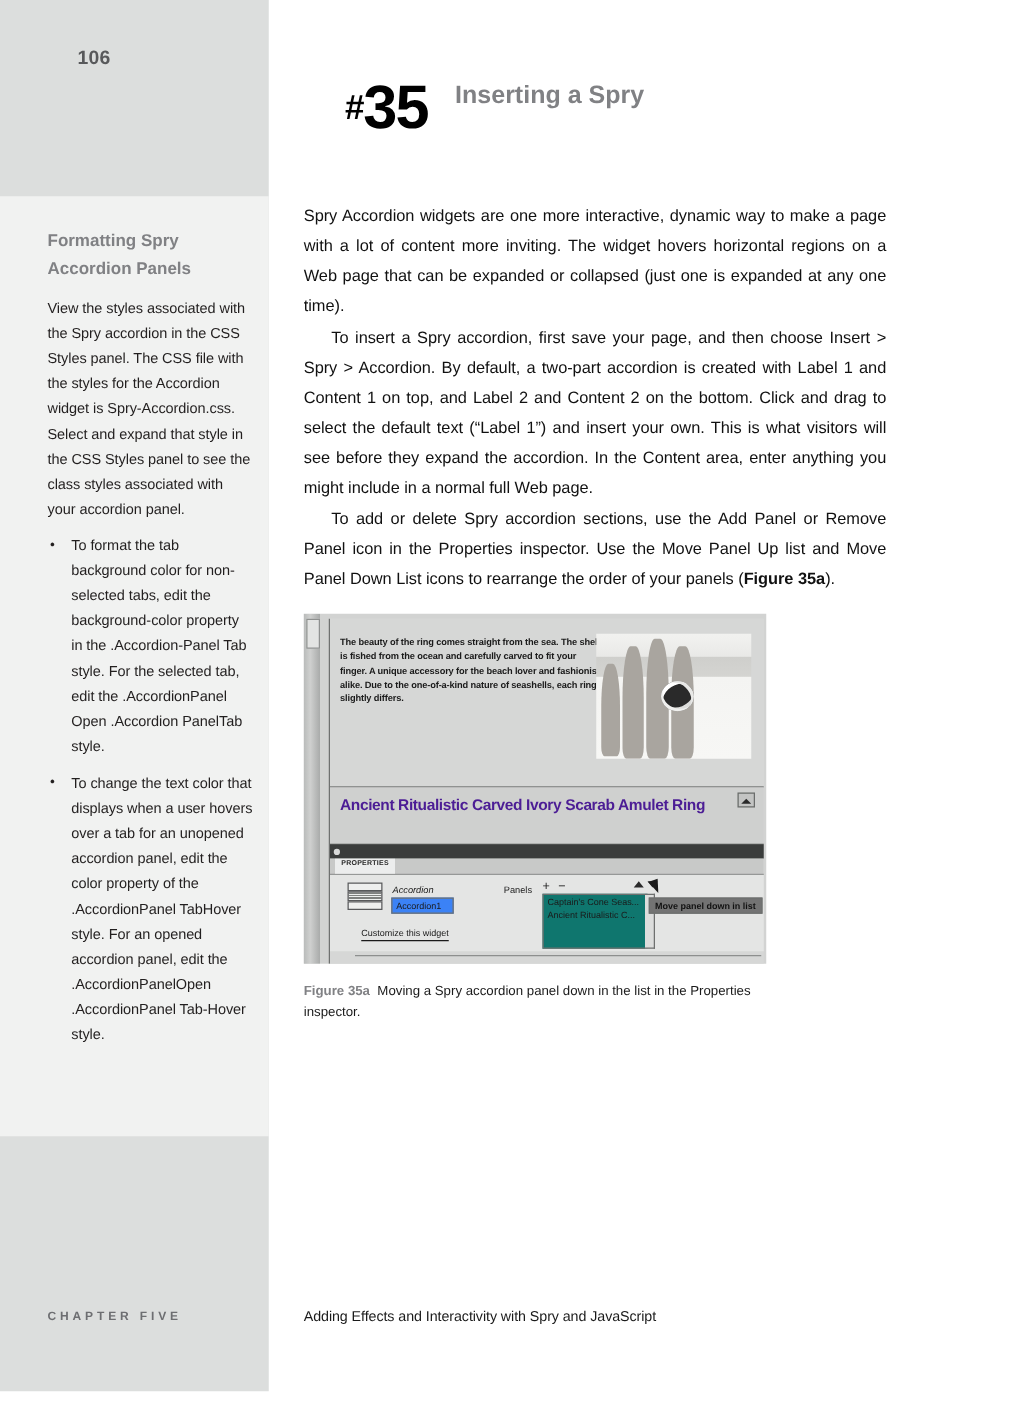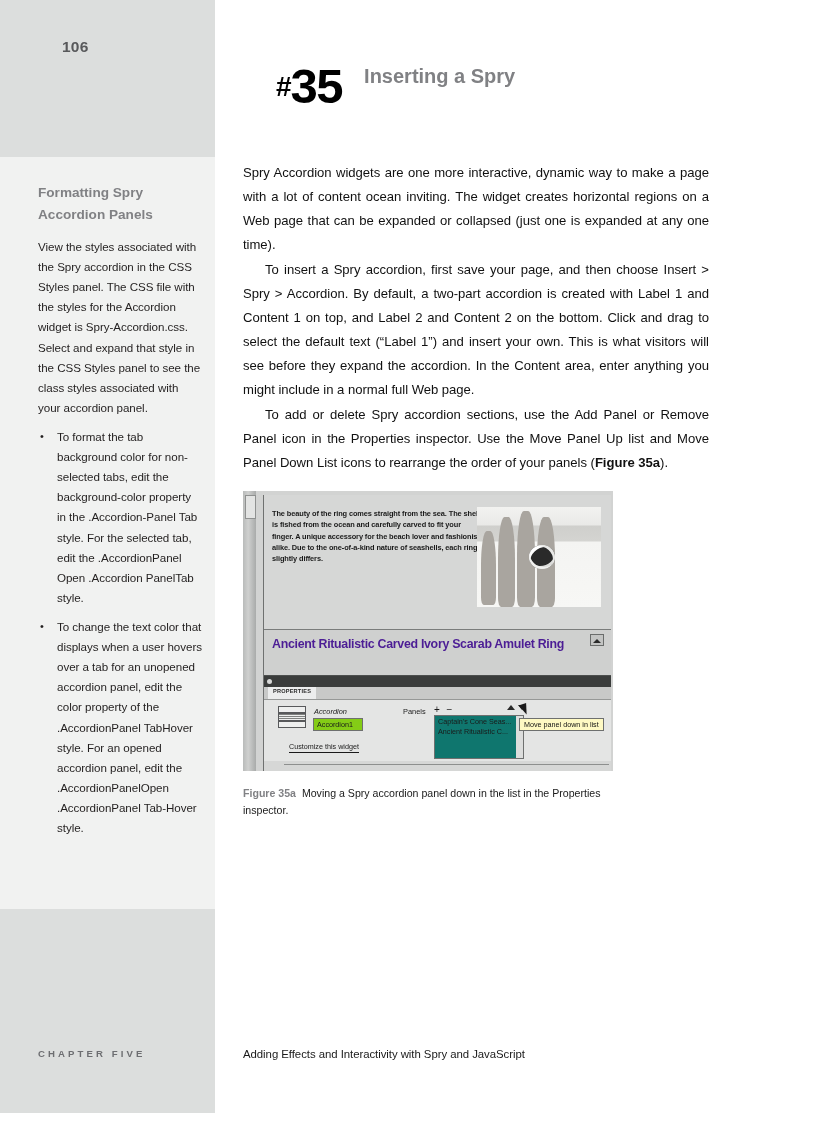--- a/index.html
+++ b/index.html
@@ -318,21 +318,21 @@
     left: 50px; top: 20px;
     font-size: 7.4px;
     color: #1a1a1a;
     font-style: italic;
   }
   .accord-field {
     position: absolute;
     left: 49px; top: 31px;
     width: 42px;
     padding: 1px 3px;
-    background: #84cc16;
+    background: #3b82f6;
     border: 1px solid #6e706f;
     font-size: 7.2px;
     color: #1a1a1a;
   }
   .customize-link {
     position: absolute;
     left: 25px; top: 55px;
     font-size: 7.2px;
     color: #1a1a1a;
     border-bottom: 1px solid #1a1a1a;
@@ -396,25 +396,26 @@
     width: 0; height: 0;
     border-left: 5px solid transparent;
     border-right: 3px solid transparent;
     border-top: 11px solid #1a1a1a;
     transform: rotate(-18deg);
   }
   .tooltip {
     position: absolute;
     left: 255px; top: 31px;
     padding: 1px 4px;
-    background: #fef9c3;
+    background: #737373;
     border: 1px solid #6e706f;
     font-size: 7.2px;
     color: #111111;
     white-space: nowrap;
+    font-weight: bold;
   }
   .fig-bottomline {
     position: absolute;
     left: 20px; right: 2px;
     bottom: 6px;
     height: 1px;
     background: #8d8f8e;
   }
 
   
@@ -480,21 +481,21 @@
   </div>
 
   <div class="title-row">
     <div class="tip-num"><span class="hash">#</span><span>35</span></div>
     <div class="tip-title">
       <span>Inserting a Spry</span><br>
     </div>
   </div>
 
   <div class="body-text">
-    <p>Spry Accordion widgets are one more interactive, dynamic way to make a page with a lot of content ocean inviting. The widget creates horizontal regions on a Web page that can be expanded or collapsed (just one is expanded at any one time).</p>
+    <p>Spry Accordion widgets are one more interactive, dynamic way to make a page with a lot of content more inviting. The widget hovers horizontal regions on a Web page that can be expanded or collapsed (just one is expanded at any one time).</p>
     <p class="indent">To insert a Spry accordion, first save your page, and then choose Insert &gt; Spry &gt; Accordion. By default, a two-part accordion is created with Label 1 and Content 1 on top, and Label 2 and Content 2 on the bottom. Click and drag to select the default text (“Label 1”) and insert your own. This is what visitors will see before they expand the accordion. In the Content area, enter anything you might include in a normal full Web page.</p>
     <p class="indent"><span>To add or delete Spry accordion sections, use the Add Panel or Remove Panel icon in the Properties inspector. Use the Move Panel Up list and Move Panel Down List icons to rearrange the order of your panels (</span><b>Figure 35a</b><span>).</span></p>
   </div>
 
   <div class="figure-wrap">
     <div class="fig-shot">
 
       <div class="fig-scroll-l">
         <div class="fig-scroll-thumb"></div>
       </div>

